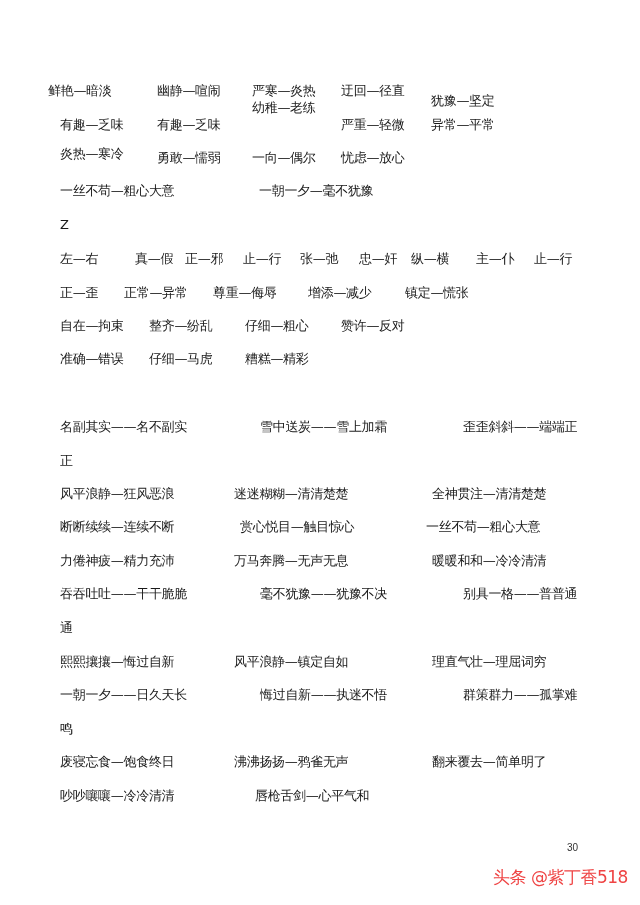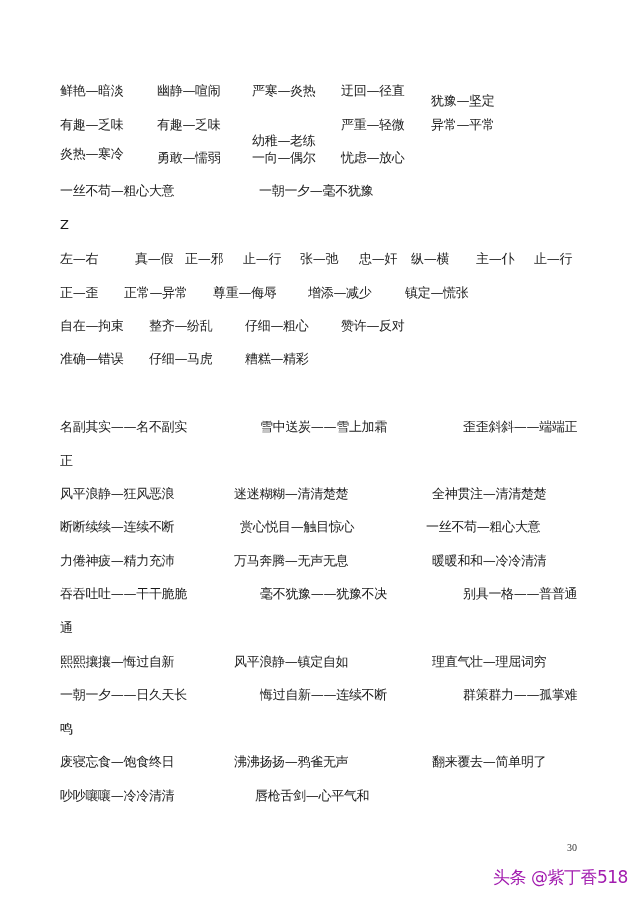--- a/index.html
+++ b/index.html
@@ -2,37 +2,37 @@
 <html><head>
   <meta charset="utf-8">
   <style>
     html, body { margin: 0; padding: 0; background: #ffffff; }
     body {
       width: 640px; height: 905px; position: relative; overflow: hidden;
       font-family: "DejaVu Sans", "Liberation Sans", sans-serif;
       color: #1a1a1a;
     }
     .t { position: absolute; font-size: 13px; white-space: nowrap; line-height: 16px; letter-spacing: -0.3px; }
-    .pagenum { position: absolute; left: 567px; top: 842px; font-family: Liberation Serif, serif; font-size: 10px; color: #333; }
-    .wm { position: absolute; left: 493px; top: 866px; font-size: 17px; color: #a21caf; letter-spacing: -0.5px;
+    .pagenum { position: absolute; left: 567px; top: 842px; font-family: Liberation Sans, sans-serif; font-size: 10px; color: #333; }
+    .wm { position: absolute; left: 493px; top: 866px; font-size: 17px; color: #ef4444; letter-spacing: -0.5px;
           text-shadow: 0 0 1px #fff, 0 0 2px #fff; }
   </style>
 </head>
 <body>
 
 <div>
-  <span class="t" style="left:60px;top:83px">鲜艳—暗淡</span>
+  <span class="t" style="left:48px;top:83px">鲜艳—暗淡</span>
   <span class="t" style="left:157px;top:83px">幽静—喧闹</span>
   <span class="t" style="left:252px;top:83px">严寒—炎热</span>
   <span class="t" style="left:341px;top:83px">迂回—径直</span>
   <span class="t" style="left:431px;top:93px">犹豫—坚定</span>
 
   <span class="t" style="left:60px;top:117px">有趣—乏味</span>
   <span class="t" style="left:157px;top:117px">有趣—乏味</span>
-  <span class="t" style="left:252px;top:133px">幼稚—老练</span>
+  <span class="t" style="left:252px;top:100px">幼稚—老练</span>
   <span class="t" style="left:341px;top:117px">严重—轻微</span>
   <span class="t" style="left:431px;top:117px">异常—平常</span>
 
   <span class="t" style="left:60px;top:146px">炎热—寒冷</span>
   <span class="t" style="left:157px;top:150px">勇敢—懦弱</span>
   <span class="t" style="left:252px;top:150px">一向—偶尔</span>
   <span class="t" style="left:341px;top:150px">忧虑—放心</span>
 
   <span class="t" style="left:60px;top:183px">一丝不苟—粗心大意</span>
   <span class="t" style="left:259px;top:183px">一朝一夕—毫不犹豫</span>
@@ -88,21 +88,21 @@
   <span class="t" style="left:60px;top:586px">吞吞吐吐——干干脆脆</span>
   <span class="t" style="left:260px;top:586px">毫不犹豫——犹豫不决</span>
   <span class="t" style="left:463px;top:586px">别具一格——普普通</span>
   <span class="t" style="left:60px;top:620px">通</span>
 
   <span class="t" style="left:60px;top:654px">熙熙攘攘—悔过自新</span>
   <span class="t" style="left:234px;top:654px">风平浪静—镇定自如</span>
   <span class="t" style="left:432px;top:654px">理直气壮—理屈词穷</span>
 
   <span class="t" style="left:60px;top:687px">一朝一夕——日久天长</span>
-  <span class="t" style="left:260px;top:687px">悔过自新——连续不断</span>
+  <span class="t" style="left:260px;top:687px">悔过自新——执迷不悟</span>
   <span class="t" style="left:463px;top:687px">群策群力——孤掌难</span>
   <span class="t" style="left:60px;top:721px">鸣</span>
 
   <span class="t" style="left:60px;top:754px">废寝忘食—饱食终日</span>
   <span class="t" style="left:234px;top:754px">沸沸扬扬—鸦雀无声</span>
   <span class="t" style="left:432px;top:754px">翻来覆去—简单明了</span>
 
   <span class="t" style="left:60px;top:788px">吵吵嚷嚷—冷冷清清</span>
   <span class="t" style="left:255px;top:788px">唇枪舌剑—心平气和</span>
 </div>

